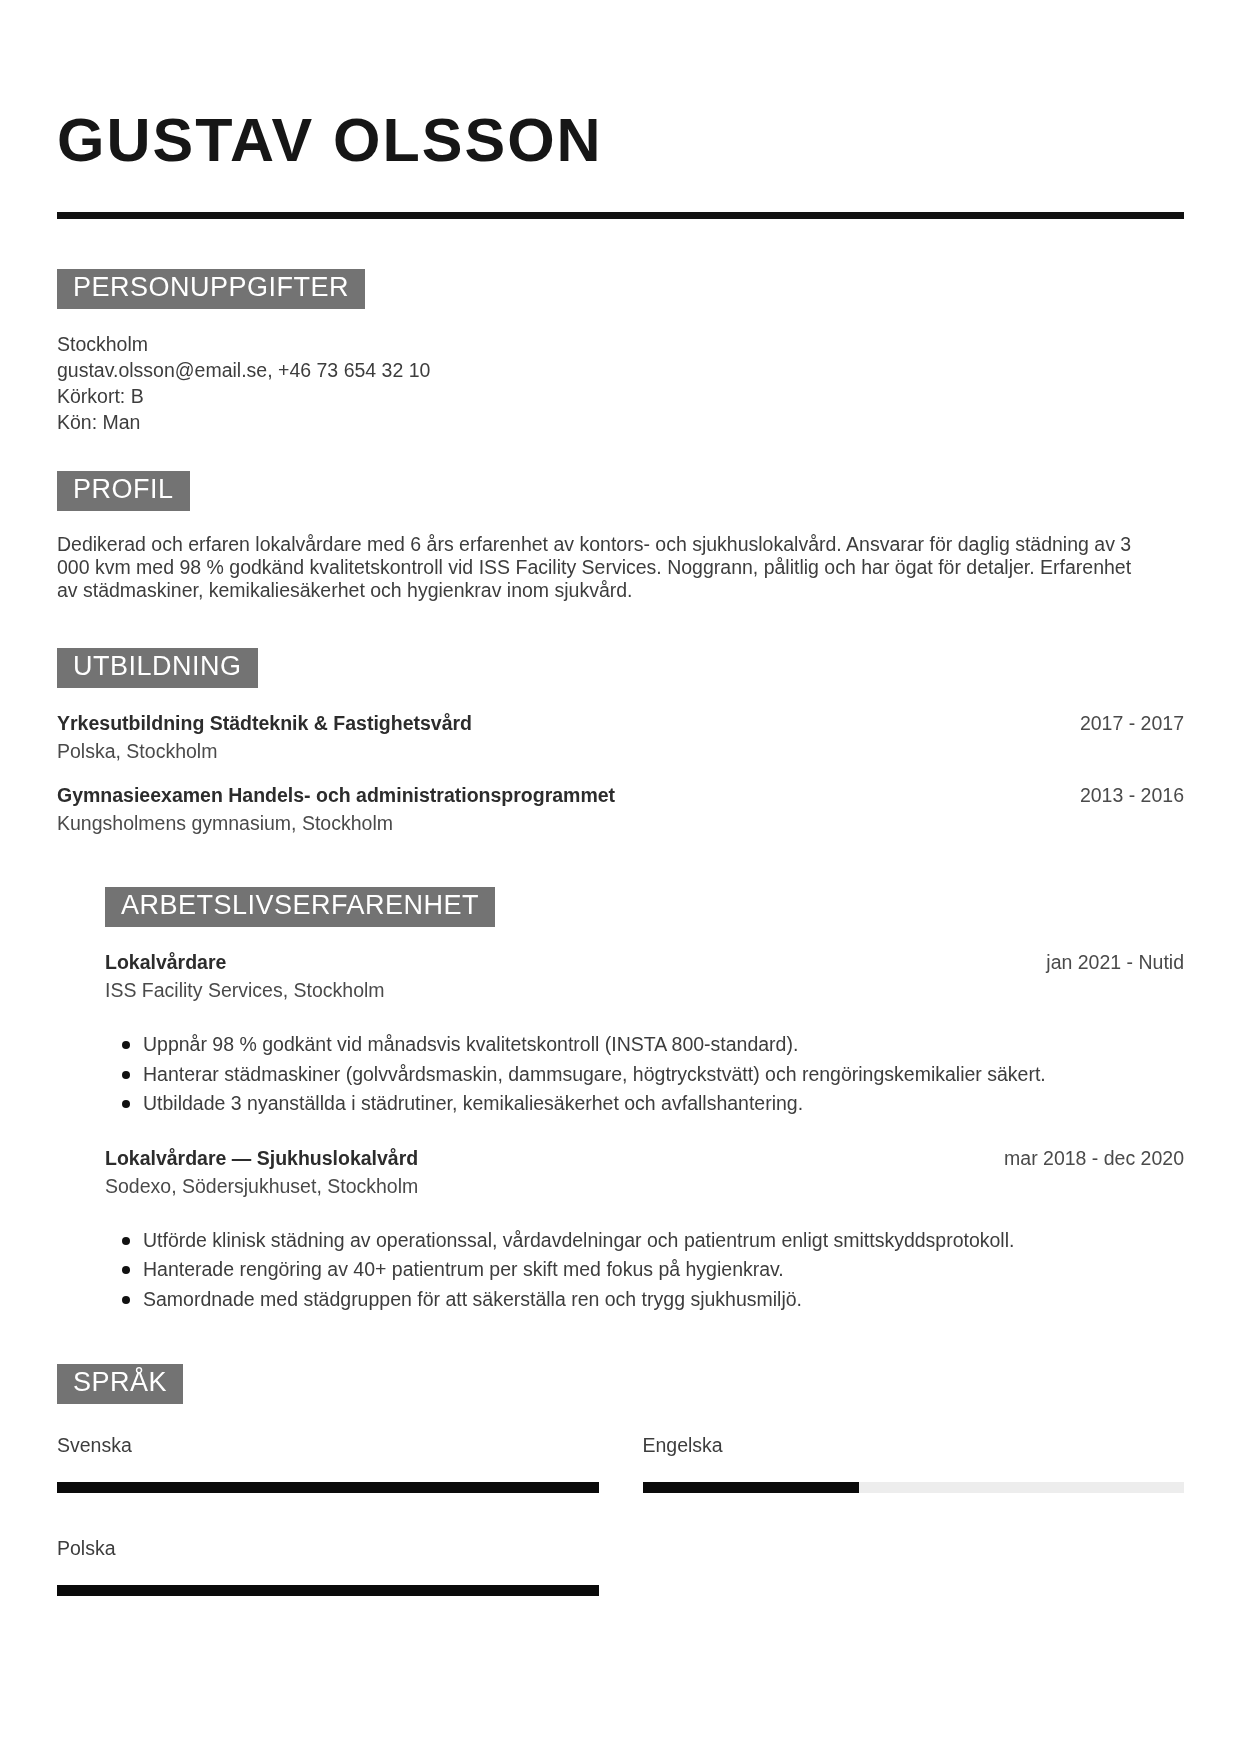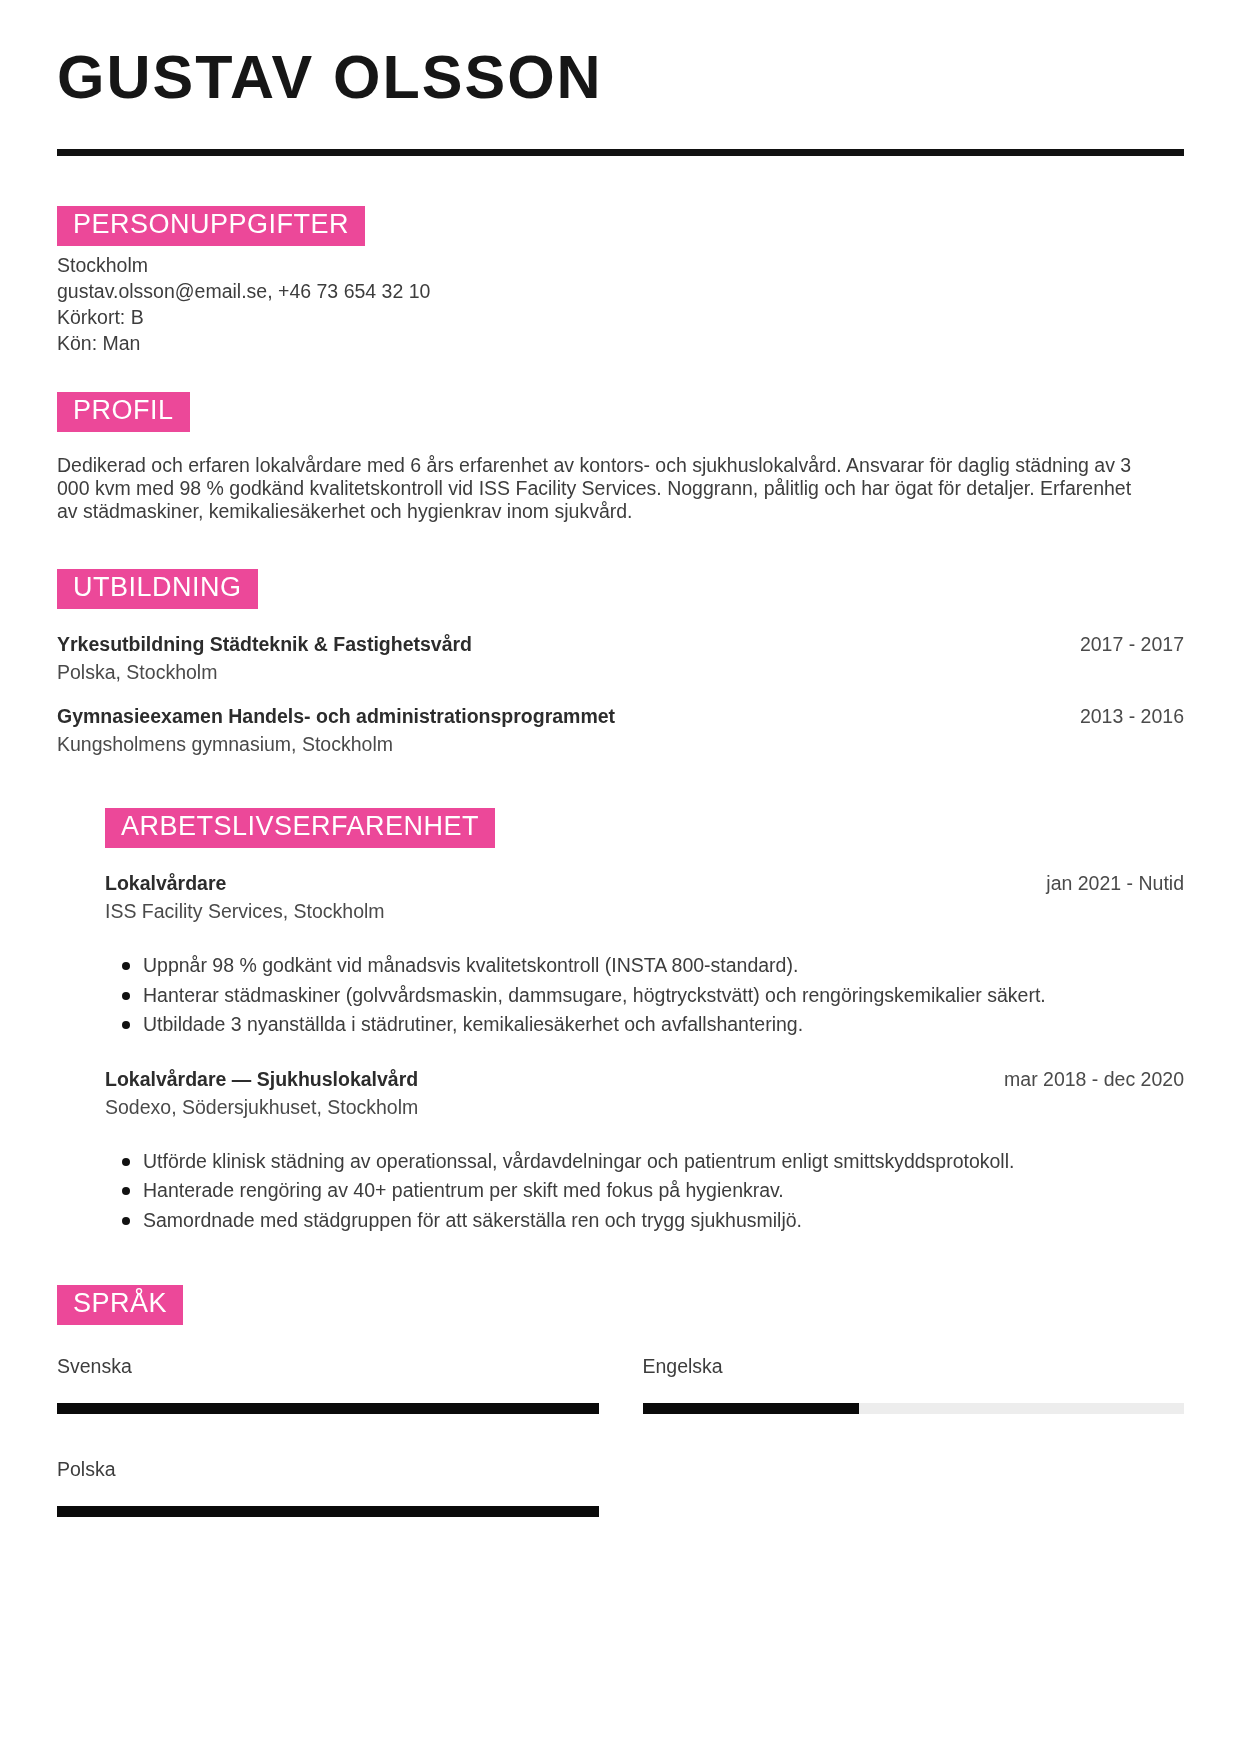--- a/index.html
+++ b/index.html
@@ -11,54 +11,54 @@
     width: 1241px;
     height: 1754px;
     overflow: hidden;
     font-family: "Liberation Sans", sans-serif;
     color: #3d3d3d;
   }
   .page {
     box-sizing: border-box;
     width: 1241px;
     height: 1754px;
-    padding: 45px 57px 0 57px;
+    padding: 108px 57px 0 57px;
     overflow: hidden;
   }
   .name {
     font-size: 61px;
     font-weight: 700;
     letter-spacing: 2px;
     color: #161616;
     line-height: 1.05;
     margin: 0;
   }
   .rule {
     height: 7px;
     background: #111111;
     margin-top: 40px;
   }
   .section-label {
     display: inline-block;
-    background: #ec4899;
+    background: #737373;
     color: #ffffff;
     font-size: 27px;
     font-weight: 400;
     letter-spacing: 0.5px;
     padding: 5px 16px 8px 16px;
     line-height: 1.0;
   }
   .sec-personal { margin-top: 50px; }
   .sec-profile  { margin-top: 36px; }
   .sec-education { margin-top: 46px; }
   .sec-experience { margin-top: 52px; margin-left: 48px; }
   .sec-languages { margin-top: 50px; }
 
   .contact-lines {
-    margin-top: 6px;
+    margin-top: 22px;
     font-size: 19.5px;
     line-height: 26px;
     color: #3d3d3d;
   }
   .profile-text {
     margin-top: 22px;
     font-size: 19.5px;
     line-height: 23px;
     color: #3d3d3d;
     max-width: 1075px;

